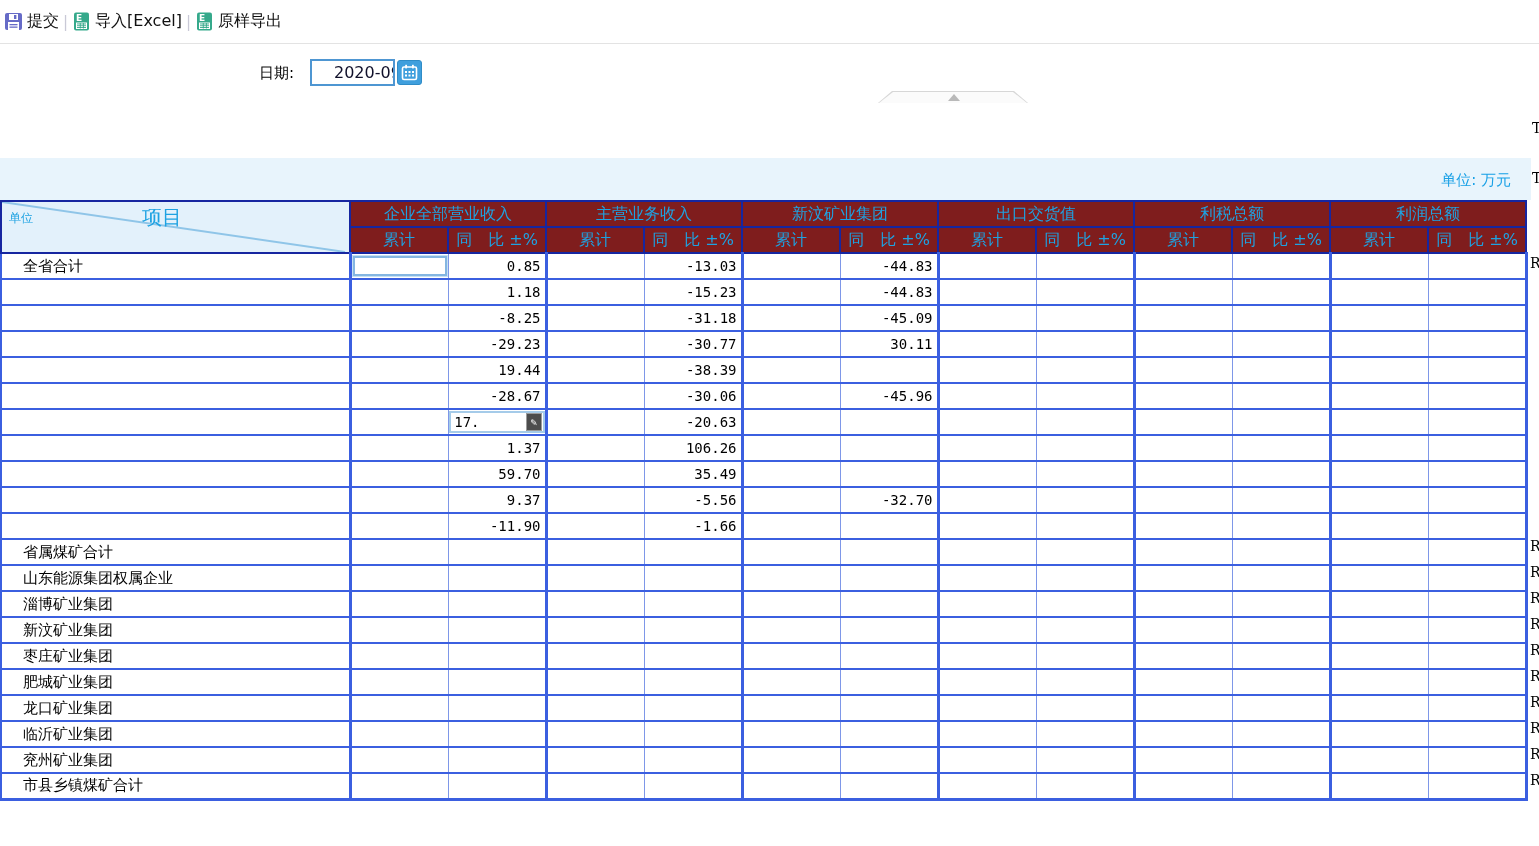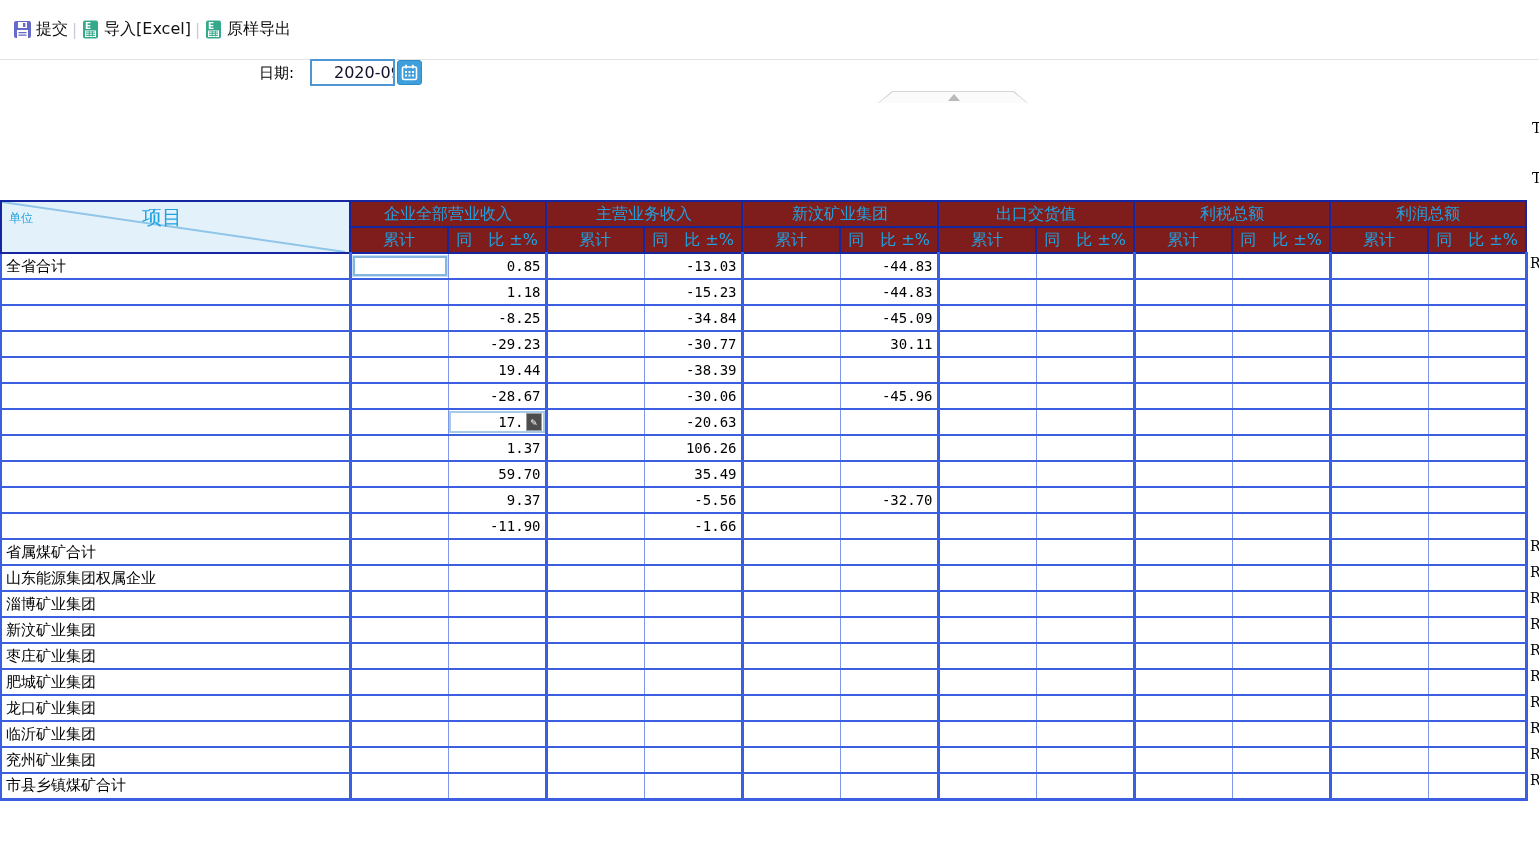--- a/index.html
+++ b/index.html
@@ -7,22 +7,22 @@
     --grid:#3b5fe0;
     --hdr-border:#1626a0;
     --hdr-text:#1ea2e2;
     --accent:#3f9fdd;
   }
   *{box-sizing:border-box;margin:0;padding:0;}
   body{font-family:"DejaVu Sans","Liberation Sans",sans-serif;background:#fff;}
   .screen{position:relative;width:1539px;height:846px;background:#fff;overflow:hidden;}
 
   
-  .toolbar{position:absolute;top:0;left:0;width:100%;height:60px;background:#fff;
-    border-bottom:1px solid #e3e3e3;display:flex;align-items:center;padding-left:11px;}
+  .toolbar{position:absolute;top:0;left:0;width:100%;height:44px;background:#fff;
+    border-bottom:1px solid #e3e3e3;display:flex;align-items:center;padding-left:2px;}
   .tool-btn{display:inline-flex;align-items:center;gap:4px;font-size:16px;color:#111;
     cursor:pointer;padding:2px 2px;}
   .tool-sep{color:#c9c9d6;font-size:15px;margin:0 2px;}
   .icon-svg{display:inline-block;vertical-align:middle;}
 
   
   .date-label{position:absolute;left:259px;top:64px;font-size:15px;color:#000;}
   .date-input{position:absolute;left:310px;top:59px;width:85px;height:27px;
     border:2px solid #4e96d2;background:#fff;font-size:16px;color:#10102a;
     padding-left:22px;font-family:"DejaVu Sans",sans-serif;}
@@ -47,40 +47,40 @@
 
   
   .tbl-wrap{position:absolute;left:0;top:200px;}
   table{border-collapse:collapse;table-layout:fixed;}
   col.c-label{width:349px;}
   col.c-data{width:98px;}
   th{background:#7f1d1d;color:var(--hdr-text);font-weight:normal;font-size:16px;
     border:2px solid var(--hdr-border);height:26px;}
   th.sub{border-left-width:1px;text-align:center;}
   td{background:#fff;height:26px;border-bottom:2px solid var(--grid);font-size:14px;}
-  td.label-cell{font-size:15px;color:#000;padding-left:4px;border-right:3px solid var(--grid);
+  td.label-cell{font-size:15px;color:#000;padding-left:21px;border-right:3px solid var(--grid);
     border-left:2px solid var(--grid);white-space:nowrap;overflow:hidden;}
   td.data-cell{text-align:right;padding:0 4px;position:relative;
     font-family:"DejaVu Sans Mono","Liberation Mono",monospace;color:#000;}
   td.sub-sep{border-right:1px solid #7e97e8;}
   td.group-end{border-right:3px solid var(--grid);}
   tr:last-child td{border-bottom:3px solid var(--grid);}
 
   
   th.corner{position:relative;background:#e3f1fb;border:2px solid var(--hdr-border);}
   .corner-label-top{position:absolute;left:140px;top:2px;font-size:20px;color:var(--hdr-text);}
   .corner-label-bottom{position:absolute;left:7px;top:8px;font-size:12px;color:var(--hdr-text);}
   .corner-svg{position:absolute;inset:0;width:100%;height:100%;}
 
   
   .active-input{position:absolute;left:1px;top:2px;right:1px;bottom:2px;background:#fff;
     border:2px solid #84b6e2;outline:1px solid #c6e0f3;}
   .cell-editor{position:absolute;left:0;top:1px;right:0;bottom:1px;background:#fff;
     border:2px solid #a5cbe9;display:flex;align-items:center;justify-content:flex-end;padding-right:1px;
-    font-family:"DejaVu Sans Mono","Liberation Mono",monospace;font-size:14px;color:#000;}
+    font-family:"DejaVu Sans Mono","Liberation Mono",monospace;font-size:14px;color:#000;gap:44px;}
   .edit-btn{width:16px;height:18px;margin-left:2px;background:#4d4d4d;border:1px solid #9a9a9a;
     color:#fff;font-size:11px;display:flex;align-items:center;justify-content:center;cursor:pointer;}
 
   
   .edge-frag{position:absolute;font-family:"DejaVu Serif","Liberation Serif",serif;
     font-size:14px;color:#000;white-space:nowrap;}
 </style>
 </head>
 <body>
 
@@ -144,20 +144,23 @@
     </svg>
   </div>
 
   <div class="collapse-handle">
     <div class="collapse-outer"></div>
     <div class="collapse-inner"></div>
     <div class="collapse-arrow"></div>
   </div>
 
 
+  <div class="subband">
+    <span class="unit-note">单位: 万元</span>
+  </div>
 
   <div class="tbl-wrap">
     <table>
       <colgroup id="tbl-cols">
           <col class="c-label">
           <col class="c-data">
           <col class="c-data">
           <col class="c-data">
           <col class="c-data">
           <col class="c-data">
@@ -231,21 +234,21 @@
             <td class="data-cell sub-sep"></td>
             <td class="data-cell group-end"></td>
             <td class="data-cell sub-sep"></td>
             <td class="data-cell group-end"></td>
           </tr>
           <tr>
             <td class="label-cell"></td>
             <td class="data-cell sub-sep"></td>
             <td class="data-cell group-end">-8.25</td>
             <td class="data-cell sub-sep"></td>
-            <td class="data-cell group-end">-34.84</td>
+            <td class="data-cell group-end">-31.18</td>
             <td class="data-cell sub-sep"></td>
             <td class="data-cell group-end">-45.09</td>
             <td class="data-cell sub-sep"></td>
             <td class="data-cell group-end"></td>
             <td class="data-cell sub-sep"></td>
             <td class="data-cell group-end"></td>
             <td class="data-cell sub-sep"></td>
             <td class="data-cell group-end"></td>
           </tr>
           <tr>

